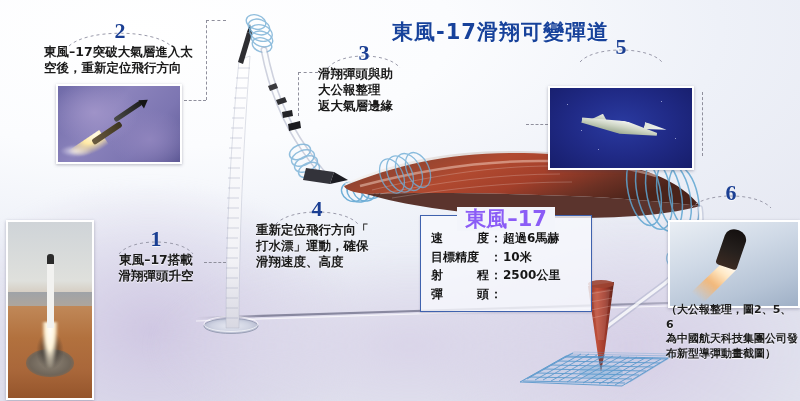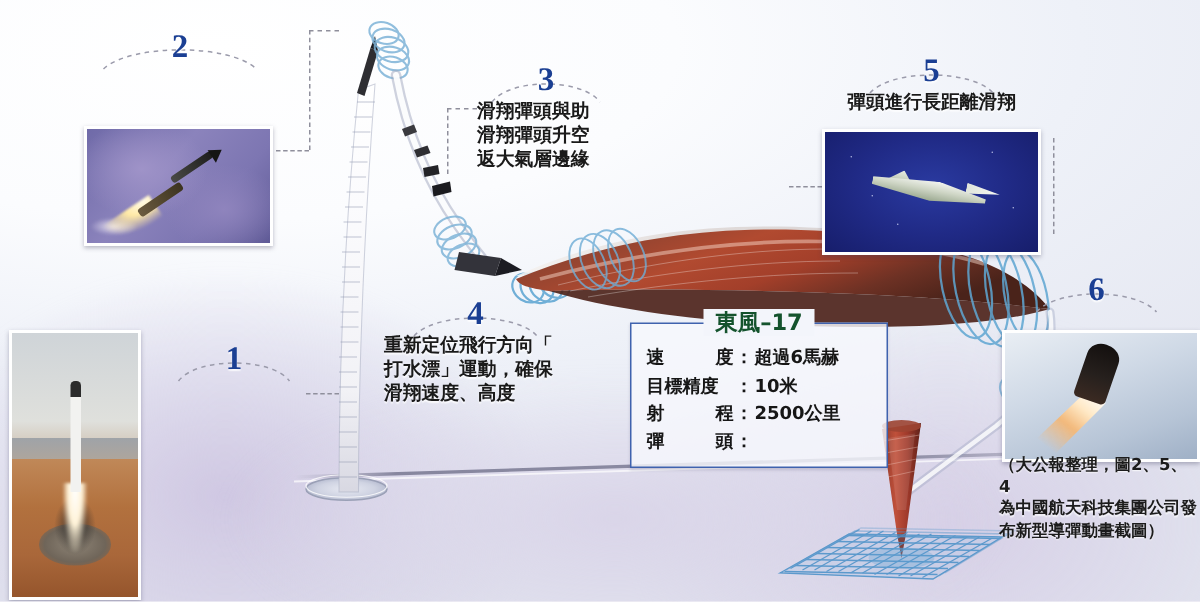--- a/index.html
+++ b/index.html
@@ -114,21 +114,21 @@
   .specbox{
     position:absolute;left:420px;top:215px;width:172px;
     border:1.5px solid #3f62ae;background:rgba(246,248,253,.82);
     box-shadow:0 1px 2px rgba(60,60,100,.2);
     padding:13px 8px 8px 10px;box-sizing:border-box;
   }
   .spec-title{
     position:absolute;left:0;right:0;top:-11px;text-align:center;
   }
   .spec-title span{
-    background:#f3f5fb;padding:0 8px;font-size:15px;font-weight:bold;color:#14532d;
+    background:#f3f5fb;padding:0 8px;font-size:21px;font-weight:bold;color:#8b5cf6;
   }
   .spec-row{display:flex;font-size:12px;font-weight:bold;color:#161616;line-height:1.55;}
   .spec-k{width:58px;display:flex;justify-content:space-between;flex:none;}
   .spec-k.solid{display:block;letter-spacing:0;}
   .spec-sep{margin:0 1px;}
 
   
   .source{
     position:absolute;left:666px;top:303px;width:132px;
     font-size:11px;line-height:1.32;color:#1c1c1c;font-weight:bold;
@@ -358,28 +358,31 @@
         <path d="M537,373 L639,375"></path>
           <path d="M544,369 L646,371"></path>
         <path d="M551,365 L653,367"></path>
           <path d="M558,361 L660,363"></path>
         <path d="M565,357 L667,359"></path>
       </g>
     </g>
     <ellipse cx="601" cy="372" rx="22" ry="7" fill="rgba(90,160,210,0.30)"></ellipse>
   </svg>
 
+  <div class="title">東風-17滑翔可變彈道</div>
 
   <div class="callout" style="left:108px;top:228px;width:96px;text-align:center;">
     <div class="arcwrap">
       <svg class="arc" width="78" height="22" viewBox="0 0 78 22">
         <path d="M2,20 C14,4 64,4 76,20" fill="none" stroke="#9b9bab" stroke-width="1" stroke-dasharray="3,3"></path>
       </svg>
       <div class="num" style="position:relative;z-index:2;">1</div>
     </div>
+    <div class="ctext">東風–17搭載
+滑翔彈頭升空</div>
   </div>
   <div class="dash dh" style="left:204px;top:262px;width:22px;"></div>
 
   <div class="photo p1" style="left:6px;top:220px;width:84px;height:176px;">
     <div class="inner">
       <div class="sky"></div>
         <div class="hill"></div>
         <div class="ground"></div>
       <div class="pad"></div>
         <div class="smk"></div>
@@ -388,20 +391,22 @@
     </div>
   </div>
 
   <div class="callout" style="left:44px;top:20px;width:152px;text-align:center;">
     <div class="arcwrap">
       <svg class="arc" width="106" height="22" viewBox="0 0 106 22">
         <path d="M2,20 C20,3 86,3 104,20" fill="none" stroke="#9b9bab" stroke-width="1" stroke-dasharray="3,3"></path>
       </svg>
       <div class="num" style="position:relative;z-index:2;">2</div>
     </div>
+    <div class="ctext" style="text-align:left;">東風–17突破大氣層進入太
+空後，重新定位飛行方向</div>
   </div>
   <div class="dash dh" style="left:184px;top:100px;width:22px;"></div>
   <div class="dash dv" style="left:206px;top:20px;height:80px;"></div>
   <div class="dash dh" style="left:206px;top:20px;width:20px;"></div>
 
   <div class="photo p2" style="left:56px;top:84px;width:122px;height:76px;">
     <div class="inner">
       <div class="bg"></div>
         <div class="fl2"></div>
         <div class="fl"></div>
@@ -411,21 +416,21 @@
   </div>
 
   <div class="callout" style="left:318px;top:42px;width:92px;">
     <div class="arcwrap" style="width:92px;">
       <svg class="arc" width="76" height="22" viewBox="0 0 76 22">
         <path d="M2,20 C14,4 62,4 74,20" fill="none" stroke="#9b9bab" stroke-width="1" stroke-dasharray="3,3"></path>
       </svg>
       <div class="num" style="position:relative;z-index:2;">3</div>
     </div>
     <div class="ctext">滑翔彈頭與助
-滑翔彈頭升空
+大公報整理
 返大氣層邊緣</div>
   </div>
   <div class="dash dh" style="left:298px;top:72px;width:20px;"></div>
   <div class="dash dv" style="left:298px;top:72px;height:44px;"></div>
 
   <div class="callout" style="left:256px;top:198px;width:122px;">
     <div class="arcwrap" style="width:122px;">
       <svg class="arc" width="86" height="22" viewBox="0 0 86 22">
         <path d="M2,20 C16,4 70,4 84,20" fill="none" stroke="#9b9bab" stroke-width="1" stroke-dasharray="3,3"></path>
       </svg>
@@ -437,21 +442,20 @@
   </div>
   <div class="dash dv" style="left:354px;top:200px;height:-0px;"></div>
 
   <div class="callout" style="left:552px;top:36px;width:138px;text-align:center;">
     <div class="arcwrap">
       <svg class="arc" width="86" height="22" viewBox="0 0 86 22">
         <path d="M2,20 C16,4 70,4 84,20" fill="none" stroke="#9b9bab" stroke-width="1" stroke-dasharray="3,3"></path>
       </svg>
       <div class="num" style="position:relative;z-index:2;">5</div>
     </div>
-    <div class="ctext">彈頭進行長距離滑翔</div>
   </div>
   <div class="dash dh" style="left:526px;top:124px;width:22px;"></div>
   <div class="dash dv" style="left:702px;top:92px;height:64px;"></div>
 
   <div class="photo p5" style="left:548px;top:86px;width:142px;height:80px;">
     <div class="inner">
       <div class="bg"></div>
       <div class="star" style="left:12%;top:20%;"></div>
       <div class="star" style="left:78%;top:16%;"></div>
       <div class="star" style="left:34%;top:76%;"></div>
@@ -507,17 +511,17 @@
     </div>
     <div class="spec-row">
       <span class="spec-k">
         <span>彈</span>
         <span>頭</span>
       </span>
       <span class="spec-sep">：</span>
     </div>
   </div>
 
-  <div class="source ctext">（大公報整理，圖2、5、4
+  <div class="source ctext">（大公報整理，圖2、5、6
 為中國航天科技集團公司發
 布新型導彈動畫截圖）</div>
 
 </div>
 
 </body></html>

